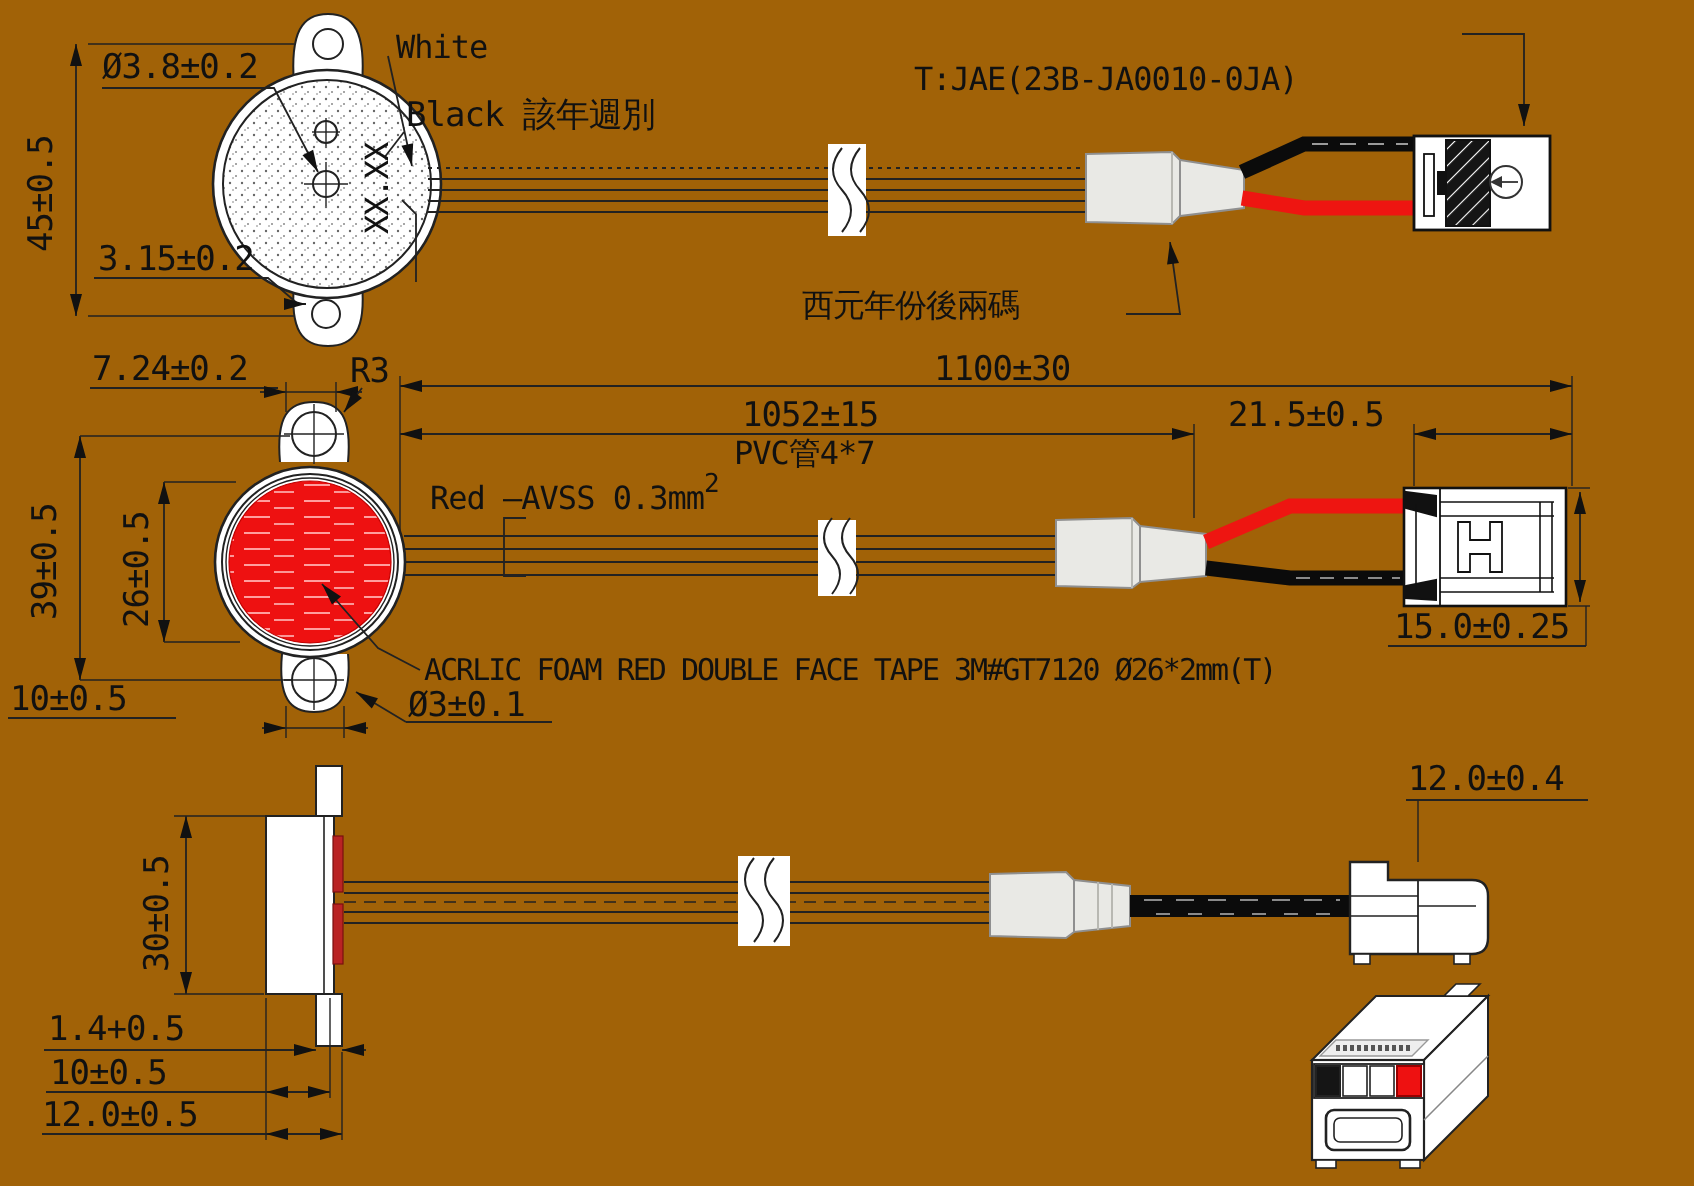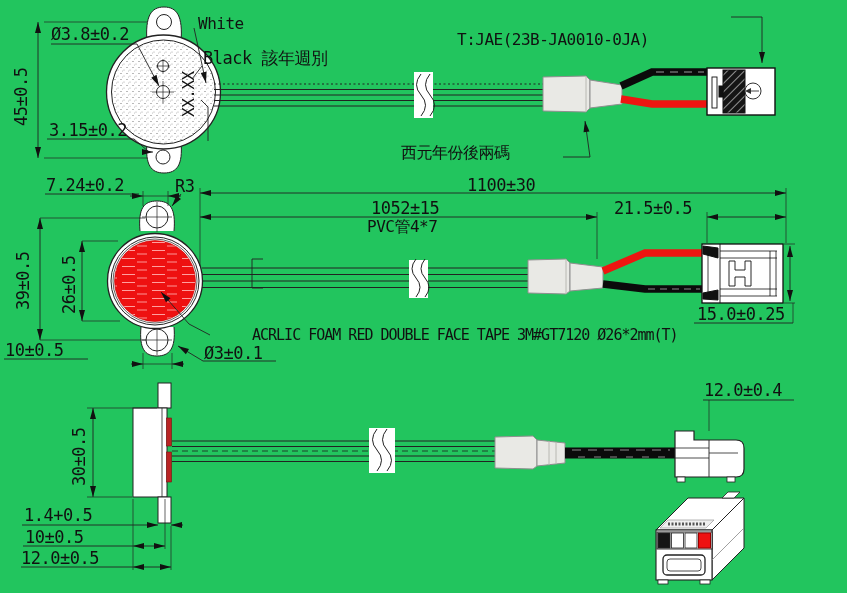--- a/index.html
+++ b/index.html
@@ -1,22 +1,22 @@
 <!DOCTYPE html>
 <html><head>
 <meta charset="utf-8">
 <style>
   html,body{margin:0;padding:0;background:#fff;}
-  #stage{position:relative;width:847px;height:593px;background:#22c55e;overflow:hidden;
+  #stage{position:relative;width:847px;height:593px;background:#a16207;overflow:hidden;
          font-family:"DejaVu Sans Mono","Liberation Mono",monospace;}
   #linework{position:absolute;left:0;top:0;}
   .lbl{position:absolute;font:17px/1.1 "DejaVu Sans Mono","Liberation Mono",monospace;
        color:#111;white-space:nowrap;letter-spacing:-0.5px;}
   .f16{font-size:16px;}
-  .f15{font-size:15px;letter-spacing:-1px;margin-left:40px;}
+  .f15{font-size:15px;letter-spacing:-1px;}
   .rot{transform:rotate(-90deg);transform-origin:0 0;}
   sup.sq{font-size:13px;position:relative;top:-2px;}
 </style>
 </head>
 <body>
 
 <div id="stage">
 
 <svg id="linework" width="847" height="593" viewBox="0 0 847 593">
   <defs>
@@ -272,20 +272,21 @@
 <div class="lbl rot f16" style="left:180px;top:117px">XX.XX</div>
 <div class="lbl f16" style="left:457px;top:31px">T:JAE(23B-JA0010-0JA)</div>
 <div class="lbl f16" style="left:401px;top:144px">西元年份後兩碼</div>
 
 <div class="lbl" style="left:46px;top:176px">7.24±0.2</div>
 <div class="lbl" style="left:175px;top:177px">R3</div>
 <div class="lbl" style="left:467px;top:176px">1100±30</div>
 <div class="lbl" style="left:371px;top:199px">1052±15</div>
 <div class="lbl f16" style="left:367px;top:218px">PVC管4*7</div>
 <div class="lbl" style="left:614px;top:199px">21.5±0.5</div>
+<div class="lbl f16" style="left:215px;top:238px"><span>Red —AVSS 0.3mm</span><sup class="sq">2</sup></div>
 <div class="lbl rot" style="left:14px;top:310px">39±0.5</div>
 <div class="lbl rot" style="left:60px;top:314px">26±0.5</div>
 <div class="lbl" style="left:5px;top:341px">10±0.5</div>
 <div class="lbl f15" style="left:212px;top:327px">ACRLIC FOAM RED DOUBLE FACE TAPE 3M#GT7120 Ø26*2mm(T)</div>
 <div class="lbl" style="left:204px;top:344px">Ø3±0.1</div>
 <div class="lbl" style="left:697px;top:305px">15.0±0.25</div>
 
 <div class="lbl rot" style="left:70px;top:486px">30±0.5</div>
 <div class="lbl" style="left:24px;top:506px">1.4+0.5</div>
 <div class="lbl" style="left:25px;top:528px">10±0.5</div>

